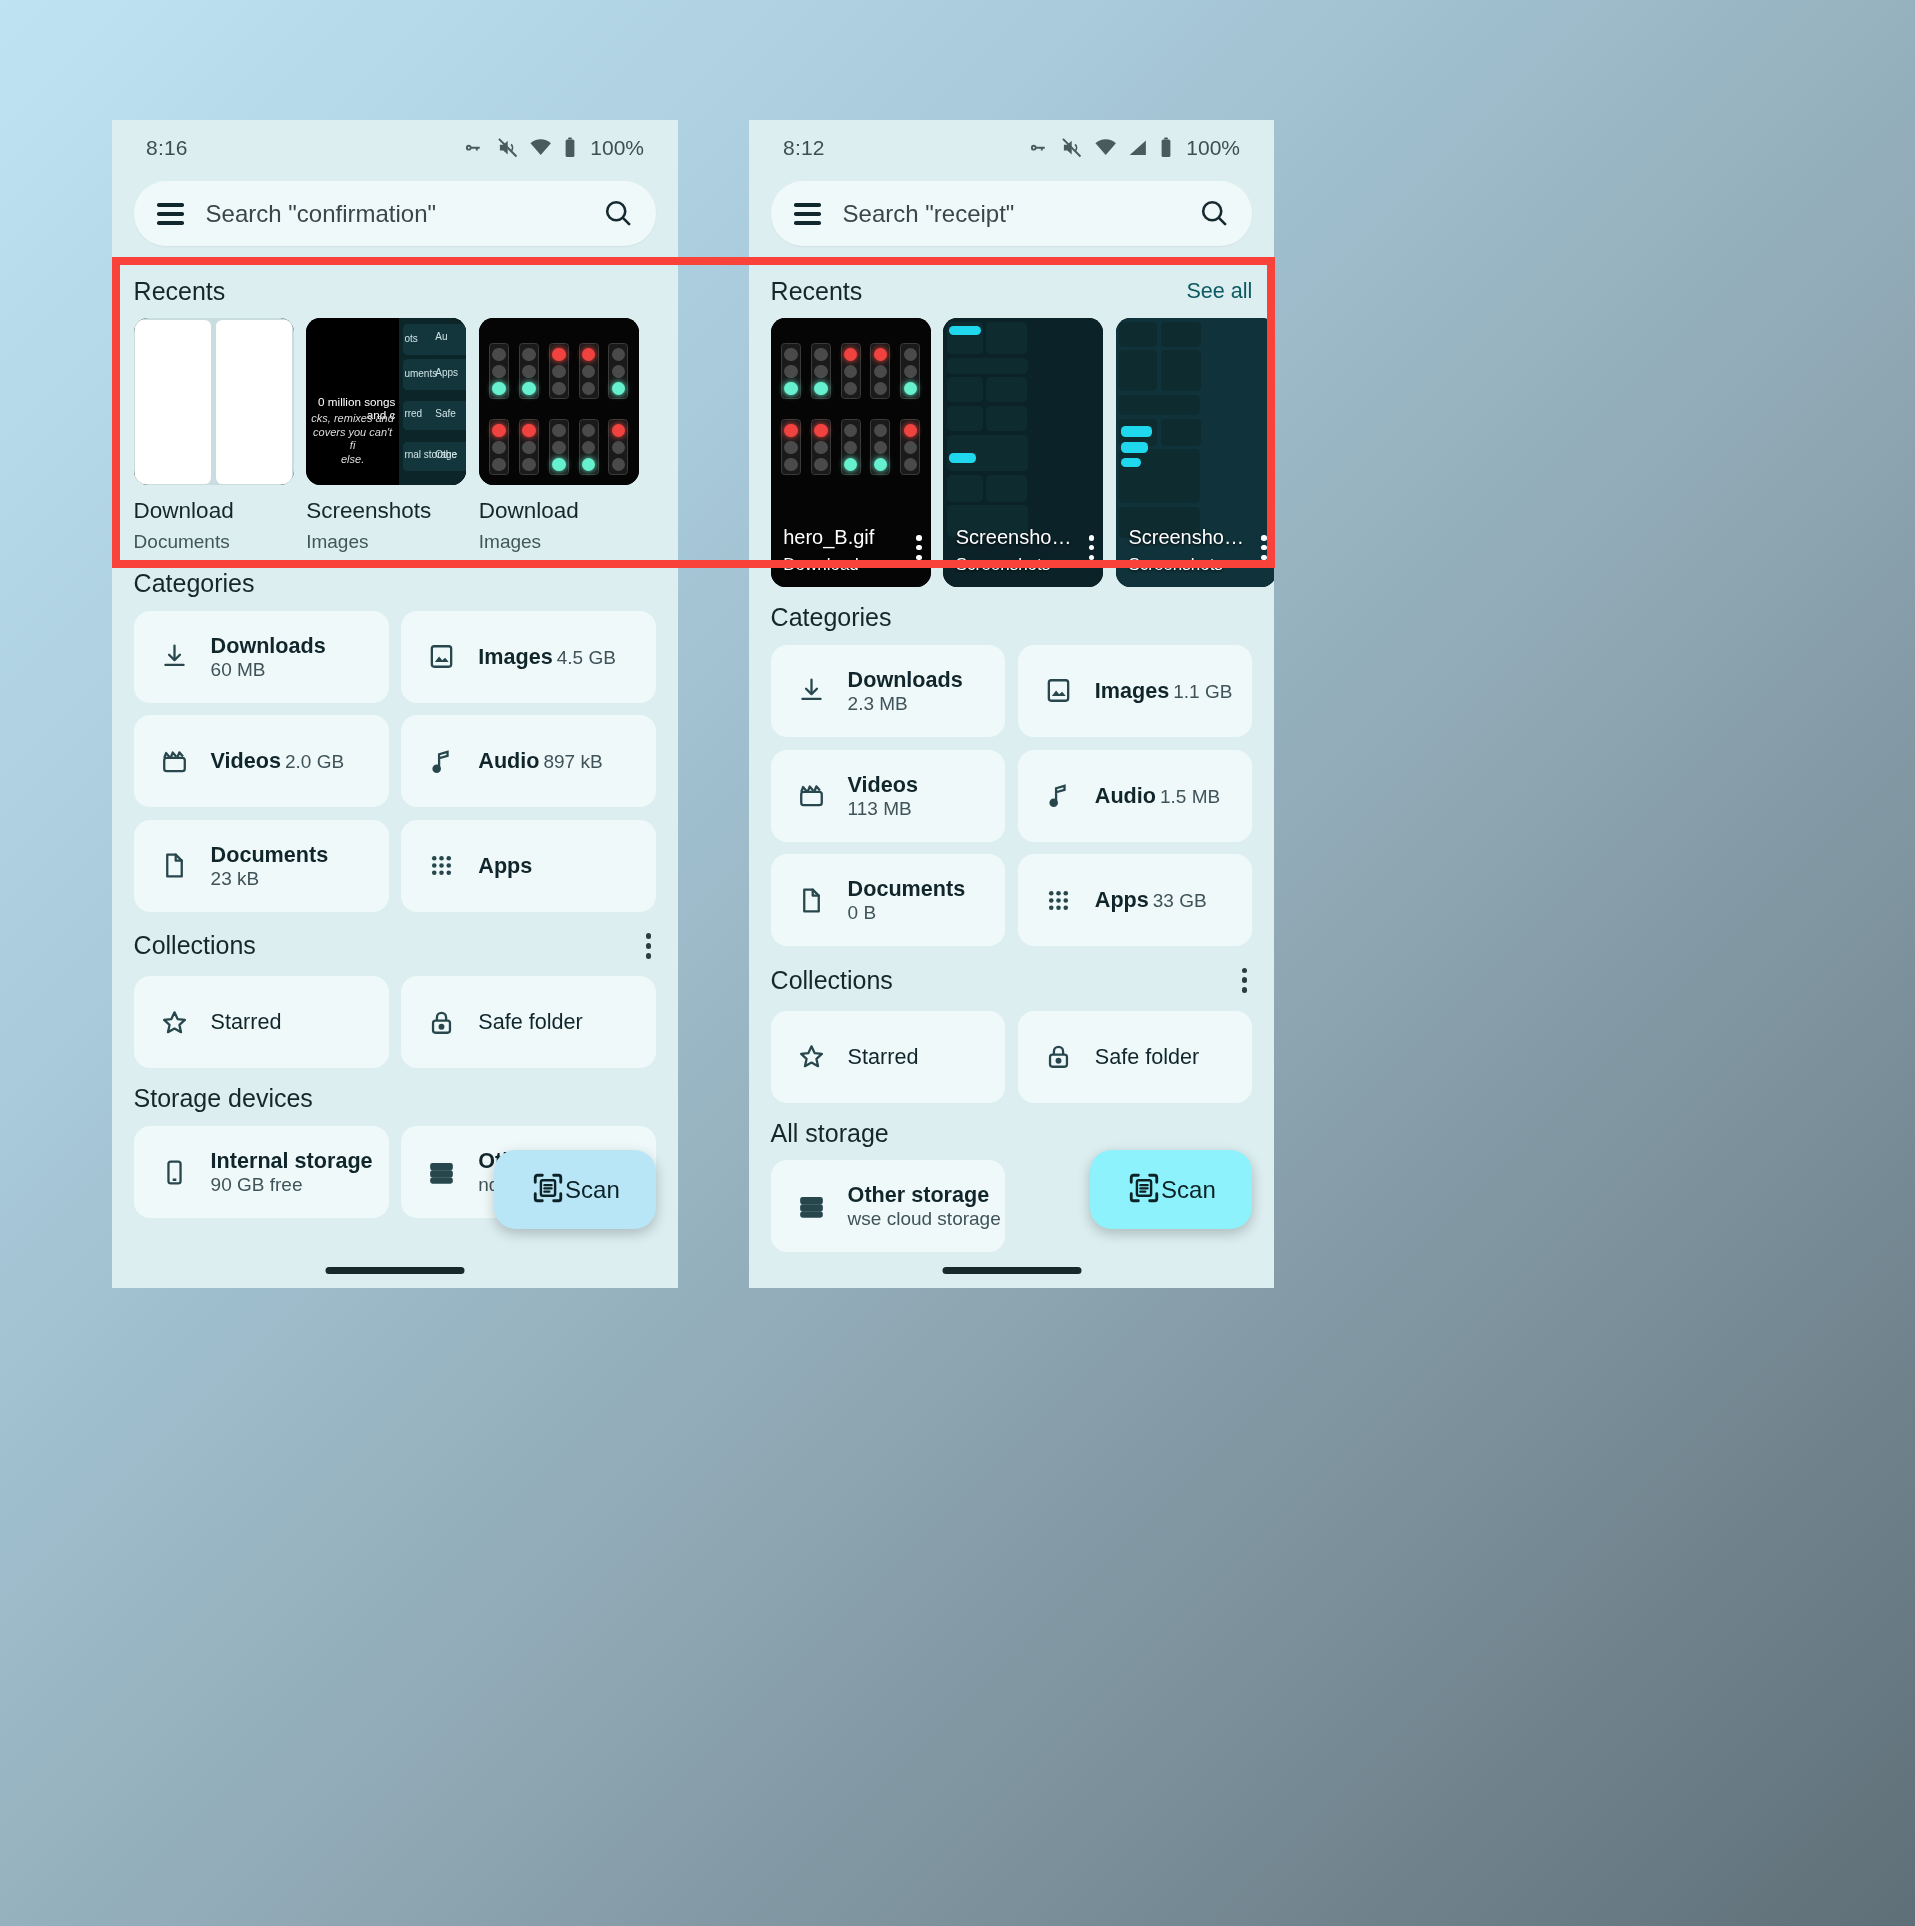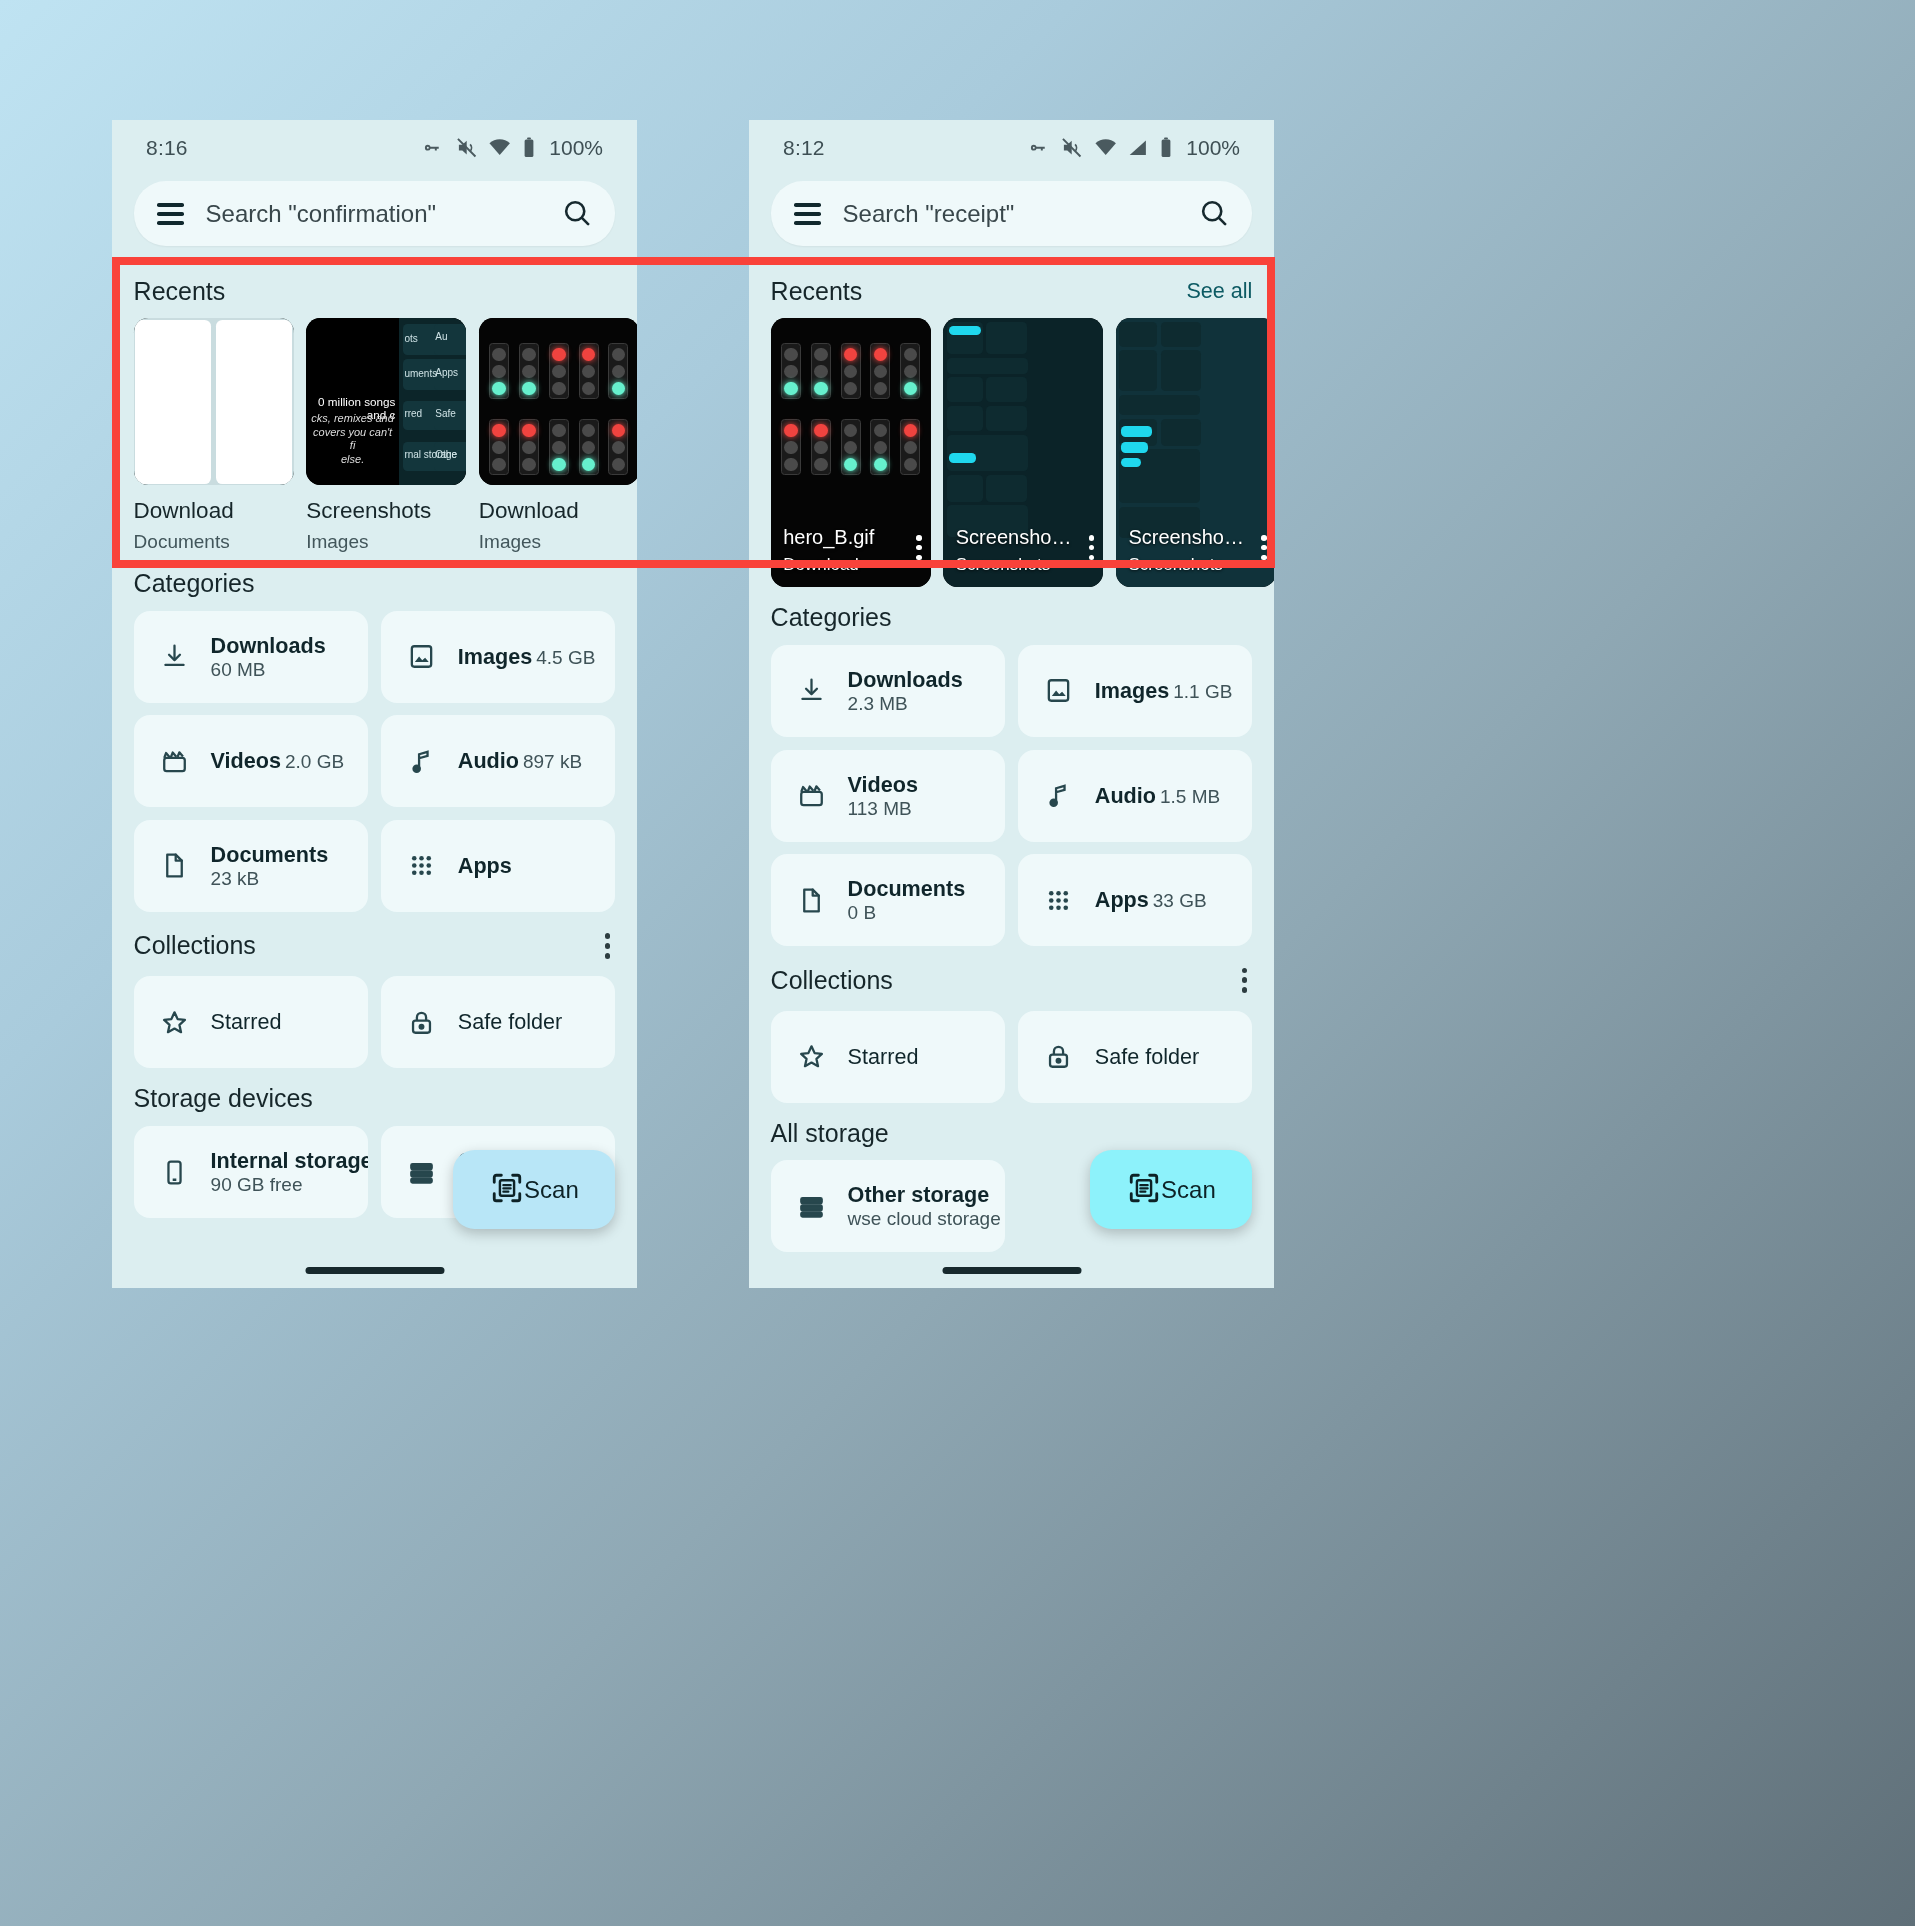--- a/index.html
+++ b/index.html
@@ -12,21 +12,21 @@
     background: linear-gradient(135deg, #bfe3f2 0%, #a9cbdc 28%, #8fa8b4 58%, #5f6f78 100%);
     position: relative;
   }
 
   
   .phone {
     position: absolute;
     background: #dceef0;
     overflow: hidden;
   }
-  #phone-left  { left: 112px; top: 120px; width: 525px;  height: 1168px; }
+  #phone-left  { left: 112px; top: 120px; width: 566px;  height: 1168px; }
   #phone-right { left: 749px; top: 120px; width: 525px;  height: 1168px; }
 
   
   .statusbar {
     height: 56px;
     display: flex; align-items: center;
     padding: 0 34px;
     color: #4a5a5f;
     font-size: 20px;
   }

